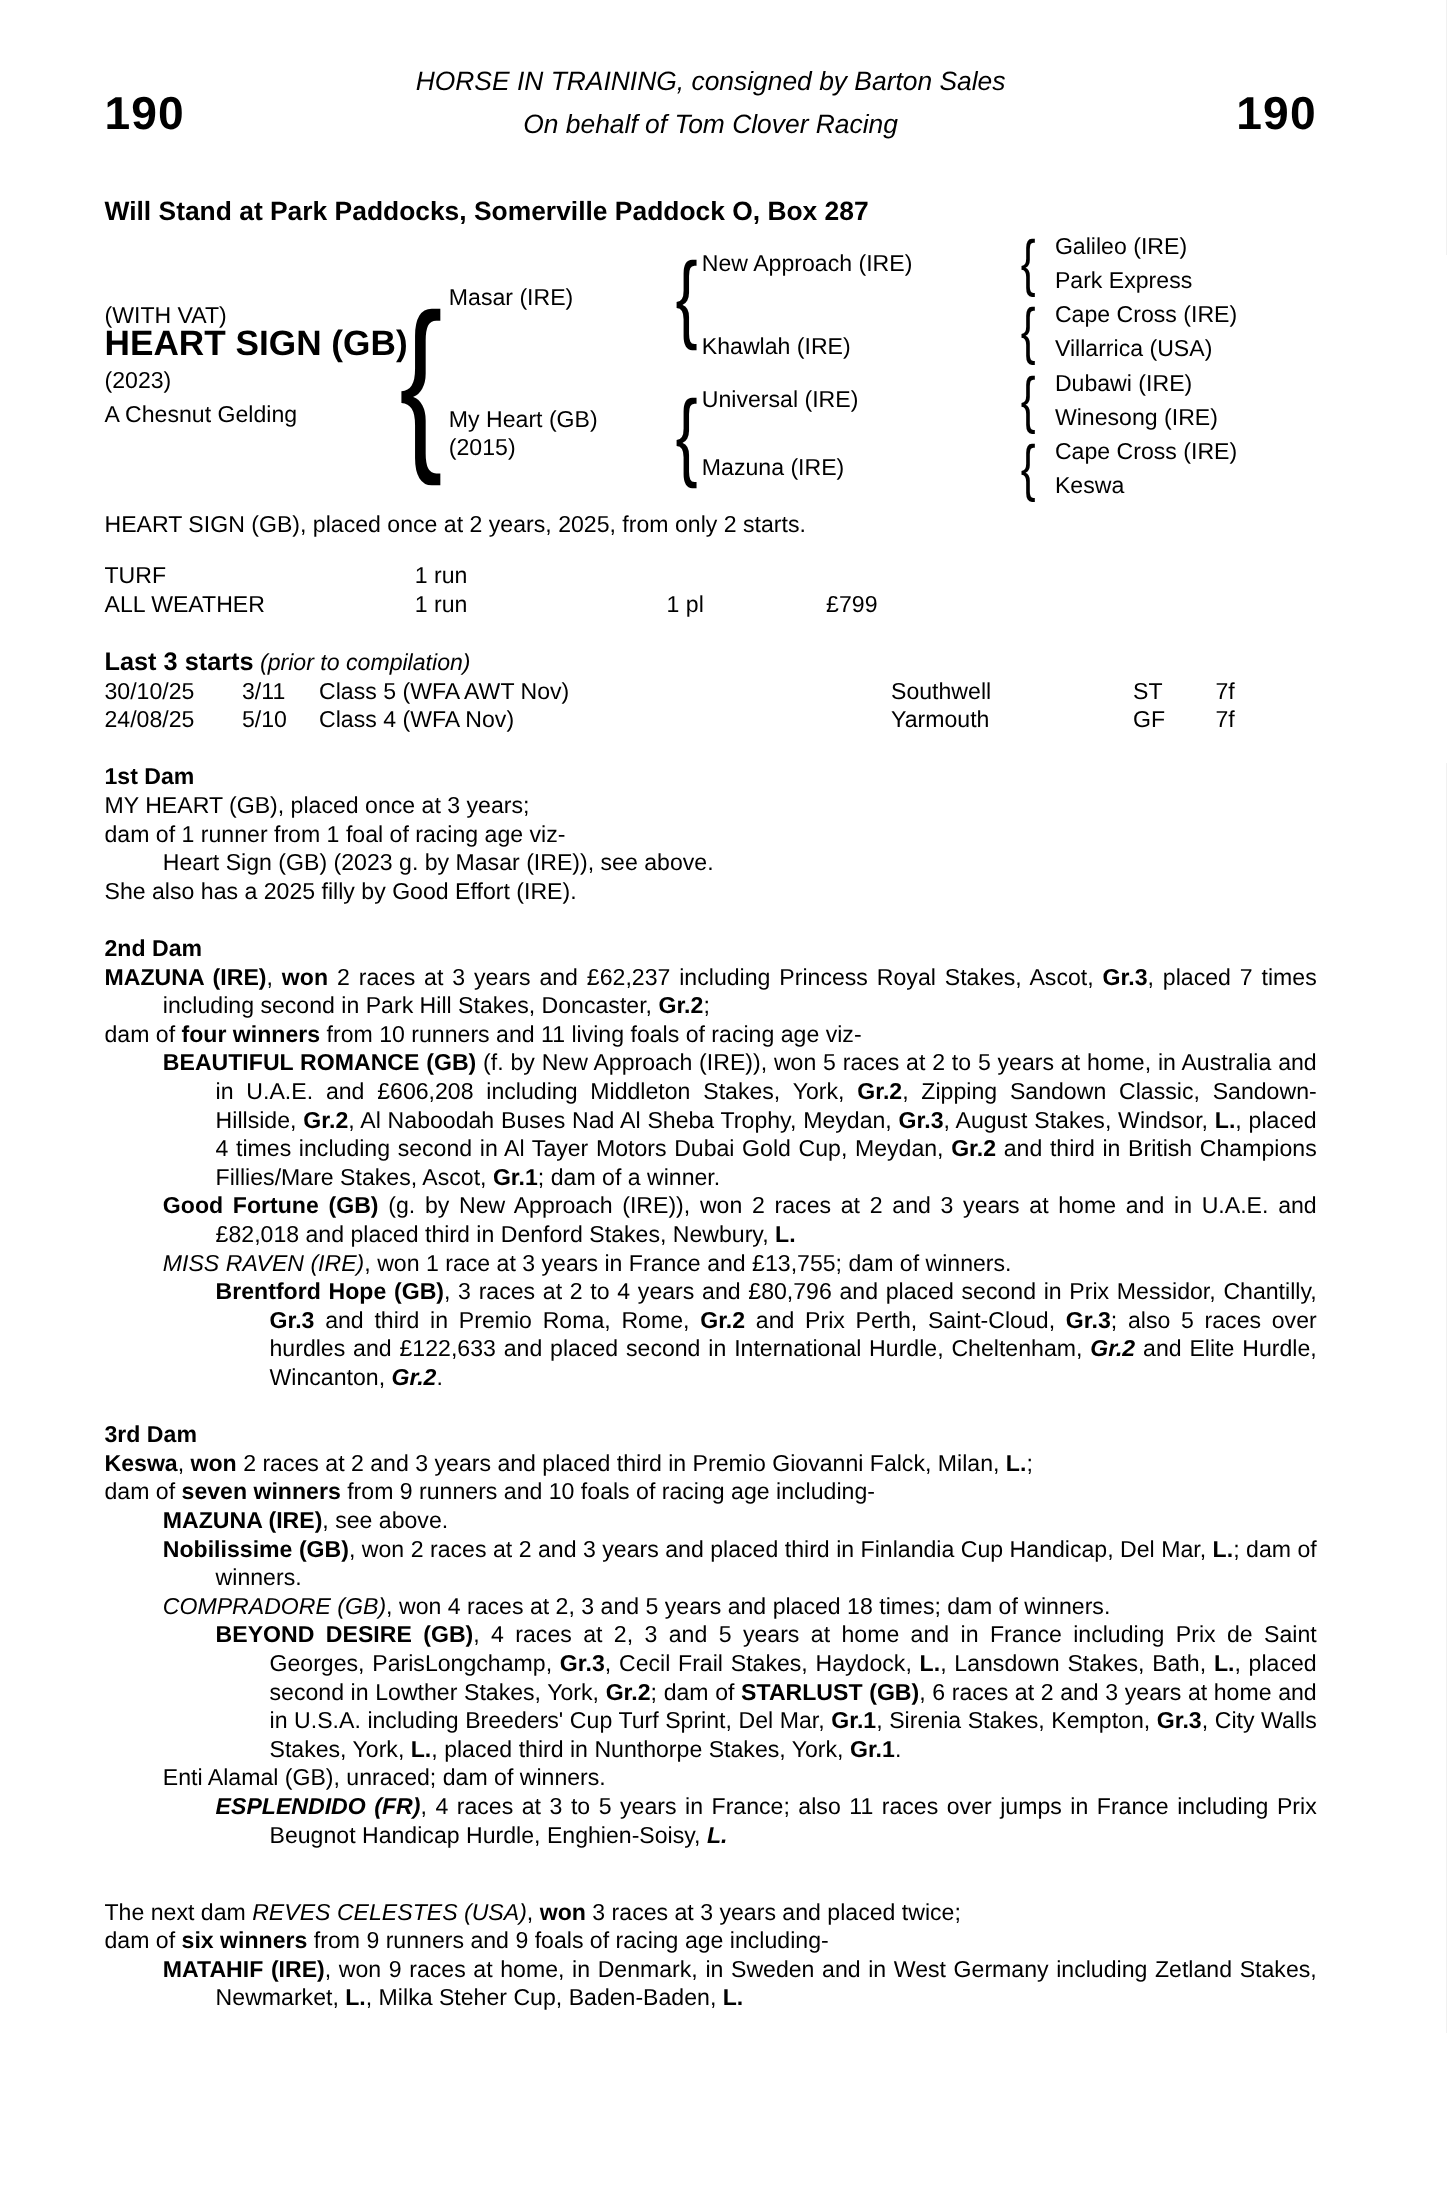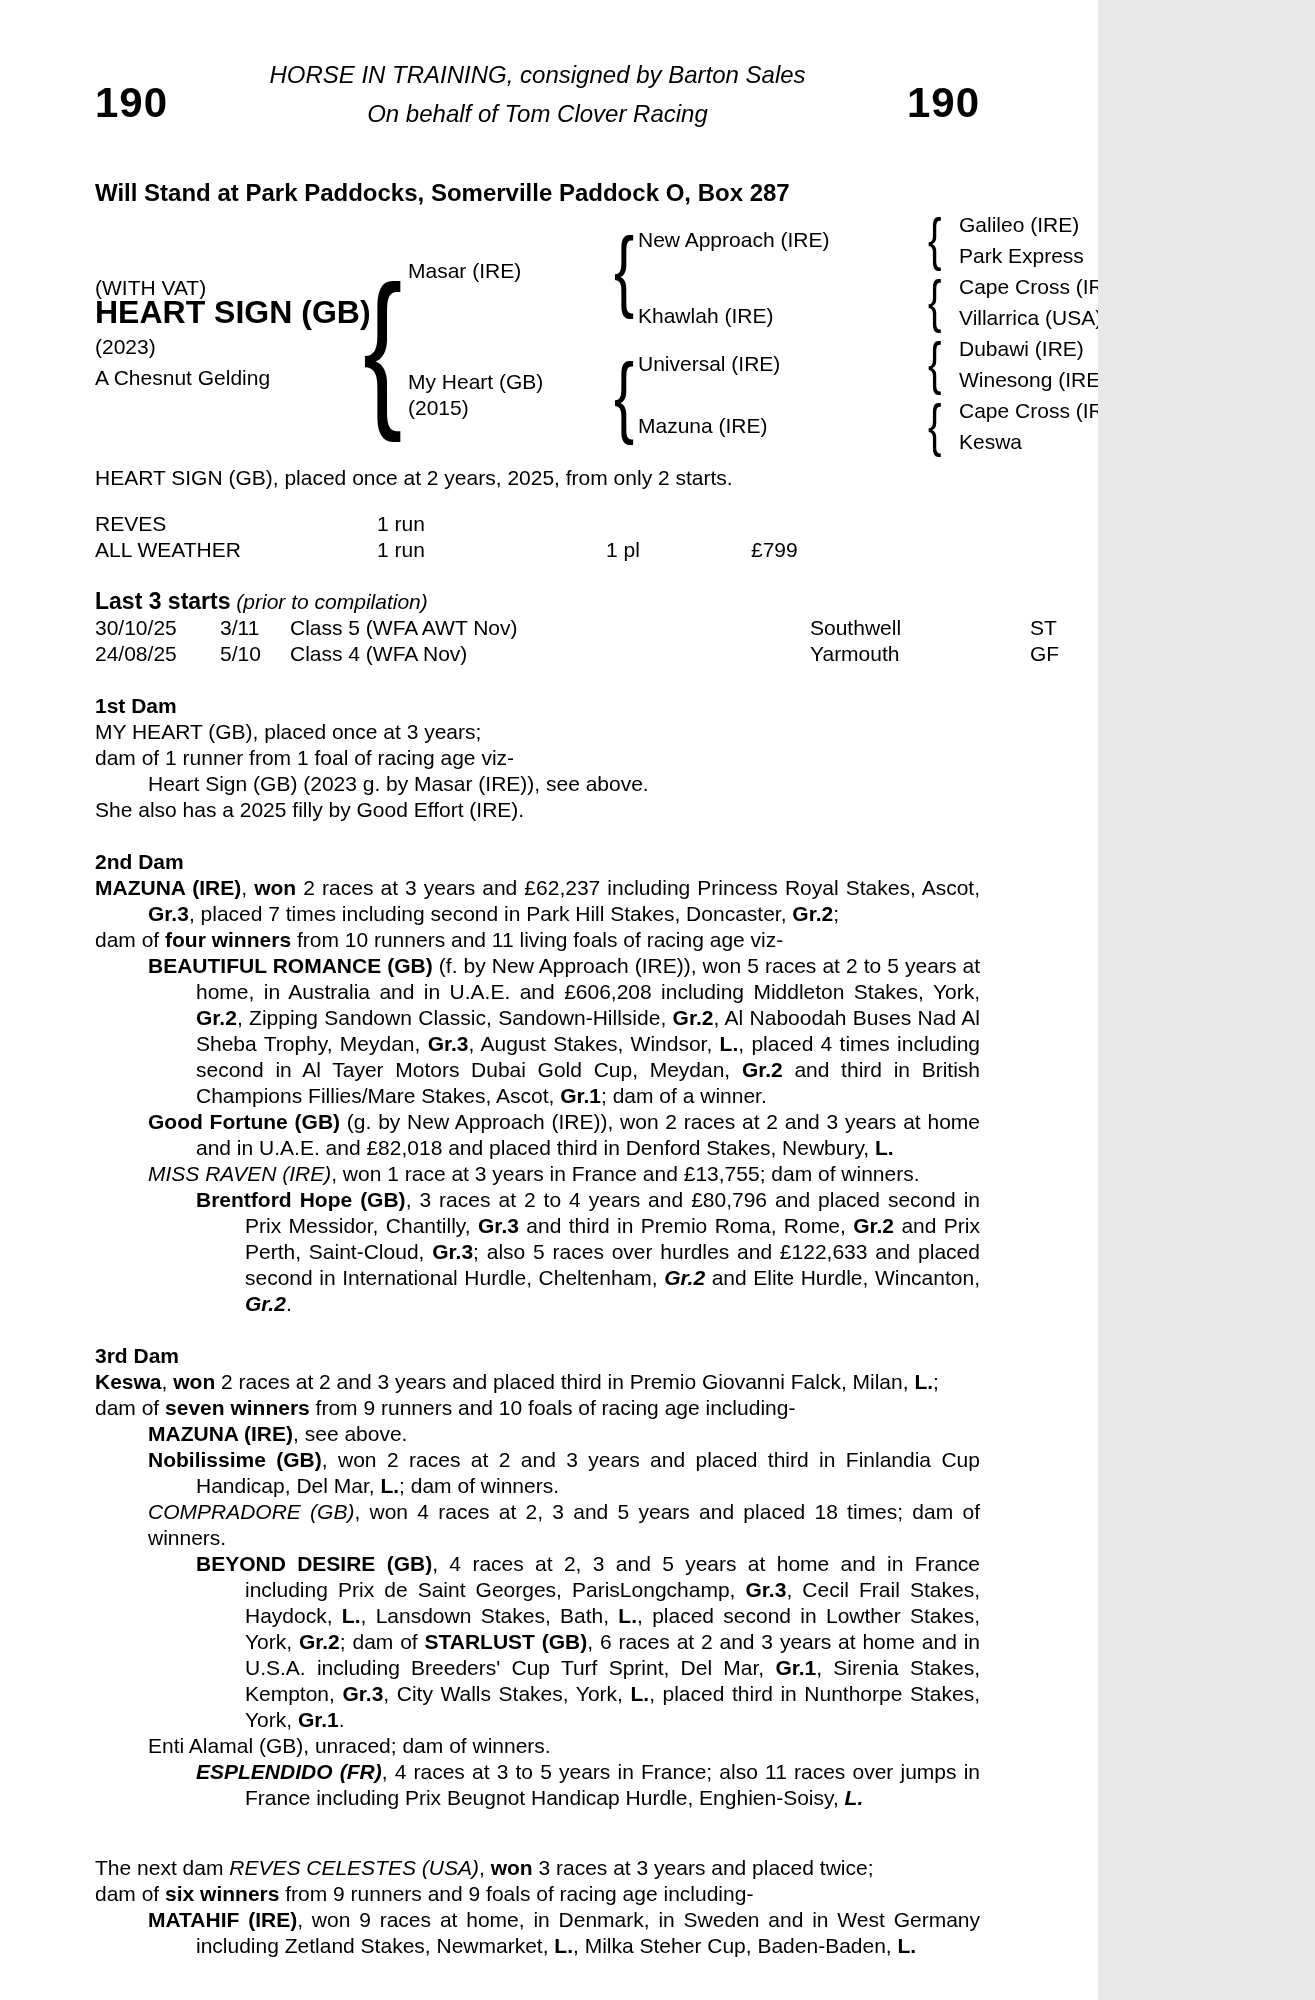--- a/index.html
+++ b/index.html
@@ -1,18 +1,18 @@
 <!DOCTYPE html>
 <html><head>
 <meta charset="utf-8">
 <style>
   html,body{margin:0;padding:0;background:#e8e8e8;}
   .page{
     position:relative;
-    width:1098px;height:2000px;
+    width:1315px;height:2000px;
     background:#ffffff;
     box-sizing:border-box;
     padding:60px 118px 0 95px;
     font-family:"Liberation Sans","DejaVu Sans",sans-serif;
     font-size:21px;line-height:26px;color:#000;
     overflow:hidden;
   }
   .b{font-weight:bold;}
   .i{font-style:italic;}
   .s-b{font-weight:bold;}
@@ -118,21 +118,21 @@
     <div class="ped ped-gg gg-5">Dubawi (IRE)</div>
     <div class="ped ped-gg gg-6">Winesong (IRE)</div>
     <div class="ped ped-gg gg-7">Cape Cross (IRE)</div>
     <div class="ped ped-gg gg-8">Keswa</div>
   </div>
 
   <p class="summary">HEART SIGN (GB), placed once at 2 years, 2025, from only 2 starts.</p>
 
   <div class="race-record">
       <div class="rr-row">
-        <span>REVES</span>
+        <span>TURF</span>
         <span>1 run</span>
         <span></span>
         <span></span>
       </div>
       <div class="rr-row">
         <span>ALL WEATHER</span>
         <span>1 run</span>
         <span>1 pl</span>
         <span>£799</span>
       </div>

